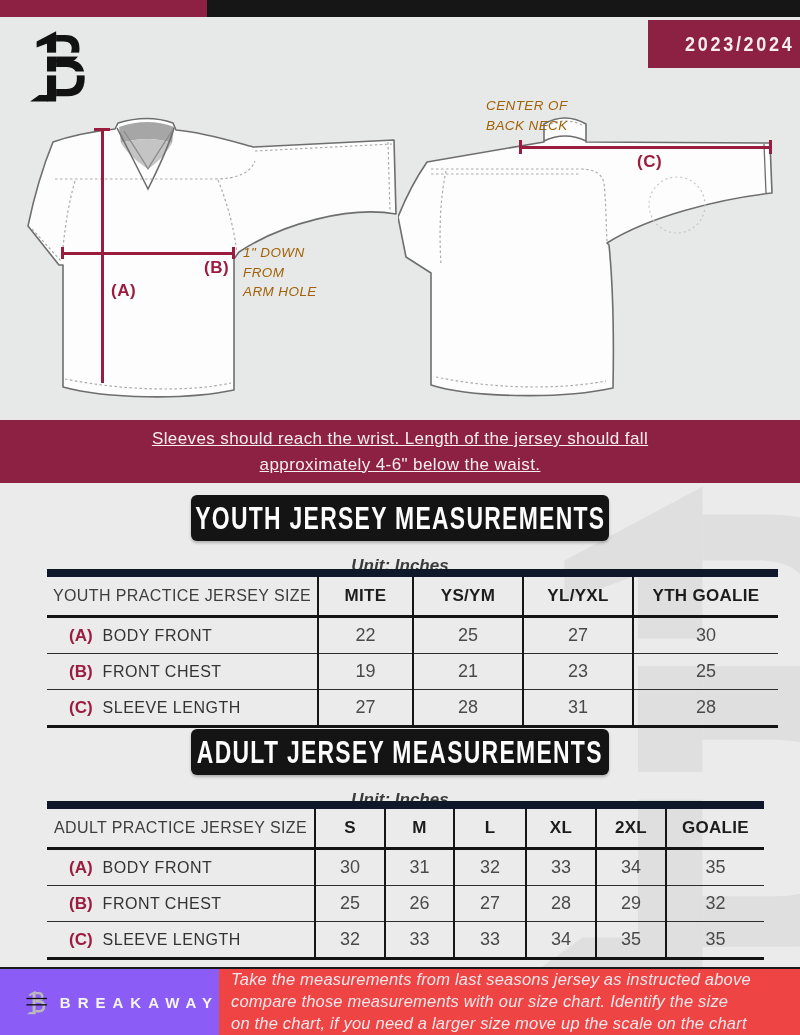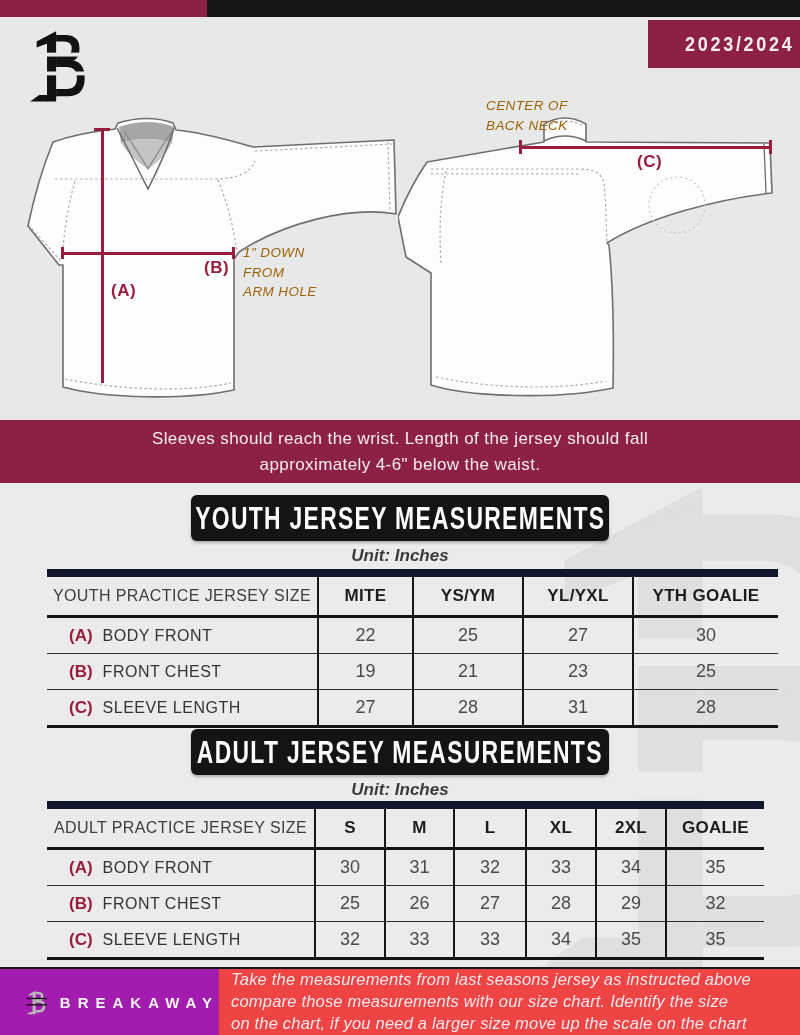--- a/index.html
+++ b/index.html
@@ -19,49 +19,49 @@
   .logo-header{position:absolute;left:24px;top:26px;z-index:4;}
   
   .diagram{position:absolute;top:95px;left:0;width:800px;height:325px;z-index:2;}
   .front-svg{position:absolute;left:15px;top:18px;}
   .back-svg{position:absolute;left:398px;top:10px;}
   .ann{position:absolute;color:#a16207;font-style:italic;font-size:13.5px;line-height:1.45;letter-spacing:.4px;white-space:pre-line;}
   .ann-key{position:absolute;color:#9a1c3f;font-weight:bold;font-style:normal;font-size:17px;letter-spacing:.5px;}
   .mline{position:absolute;background:#9a1c3f;}
   
   .note-banner{position:absolute;top:420px;left:0;width:800px;height:63px;background:#8d2144;display:flex;align-items:center;justify-content:center;z-index:2;}
-  .note-banner div{color:#f6edf0;font-size:17px;line-height:1.5;letter-spacing:.4px;text-align:center;white-space:pre-line;}
+  .note-banner div{color:#f6edf0;font-size:17px;line-height:1.5;letter-spacing:.4px;text-align:center;white-space:pre-line;text-decoration:underline;}
   
   .watermark{position:absolute;left:500px;top:450px;z-index:0;}
   
   .section{position:relative;z-index:1;}
   .head-box{width:418px;height:46px;background:#141414;border-radius:6px;margin:0 auto;display:flex;align-items:center;justify-content:center;box-shadow:0 2px 3px rgba(0,0,0,.25);}
   .head-box span{color:#fcfcfc;font-size:27px;font-weight:bold;letter-spacing:1.5px;transform:scale(.85,1.18);white-space:nowrap;}
-  .unit{text-align:center;font-style:italic;font-size:17px;color:#3b3b3b;font-weight:bold;margin-top:5px;}
+  .unit{text-align:center;font-style:italic;font-size:17px;color:#3b3b3b;font-weight:bold;margin-top:15px;}
   .yhead{position:absolute;top:495px;left:0;width:800px;}
   .ahead{position:absolute;top:729px;left:0;width:800px;}
   
   table.sizes{border-collapse:collapse;table-layout:fixed;position:absolute;left:47px;background:transparent;}
   table.sizes{border-top:8px solid #0f172a;border-bottom:3px solid #141414;}
   .yt{top:569px;width:731px;}
   .at{top:801px;width:717px;}
   table.sizes th,table.sizes td{padding:0;height:35px;vertical-align:middle;}
   table.sizes thead th{height:38px;}
   table.sizes thead tr{border-bottom:3px solid #141414;}
   table.sizes tbody tr + tr{border-top:1.5px solid #2e2e2e;}
   table.sizes th:nth-child(n+2),table.sizes td:nth-child(n+2){border-left:2px solid #161616;}
   .size-header-cell{font-weight:normal;color:#3d3d3d;font-size:16px;letter-spacing:.4px;text-align:center;}
   .col-head{font-weight:bold;color:#1c1c1c;font-size:17px;letter-spacing:.3px;text-align:center;}
   .val{color:#4a4a4a;font-size:18px;text-align:center;}
   .rowlab{display:flex;align-items:center;gap:10px;padding-left:22px;}
   .rowlab .k{color:#9a1c3f;font-weight:bold;font-size:17px;}
   .rowlab .t{color:#333333;font-size:16px;letter-spacing:.5px;}
   
   .footer{position:absolute;left:0;bottom:0;width:800px;height:68px;display:flex;z-index:3;border-top:2px solid #1a1a1a;box-sizing:border-box;}
-  .footer-left{width:219px;background:#a21caf;display:flex;align-items:center;gap:12px;padding-left:26px;box-sizing:border-box;}
+  .footer-left{width:219px;background:#8b5cf6;display:flex;align-items:center;gap:12px;padding-left:26px;box-sizing:border-box;}
   .brand-word{color:#f5f5f5;font-weight:bold;font-size:15px;letter-spacing:7px;}
   .footer-right{flex:1;background:#ef4444;display:flex;align-items:center;padding:6px 12px;box-sizing:border-box;font-style:italic;}
   .footer-right div{color:#f2e7eb;font-size:16.5px;line-height:1.32;letter-spacing:.2px;white-space:pre-line;}
 </style>
 </head>
 <body>
 
 <div id="page">
 
   <div class="upper-bg"></div>

